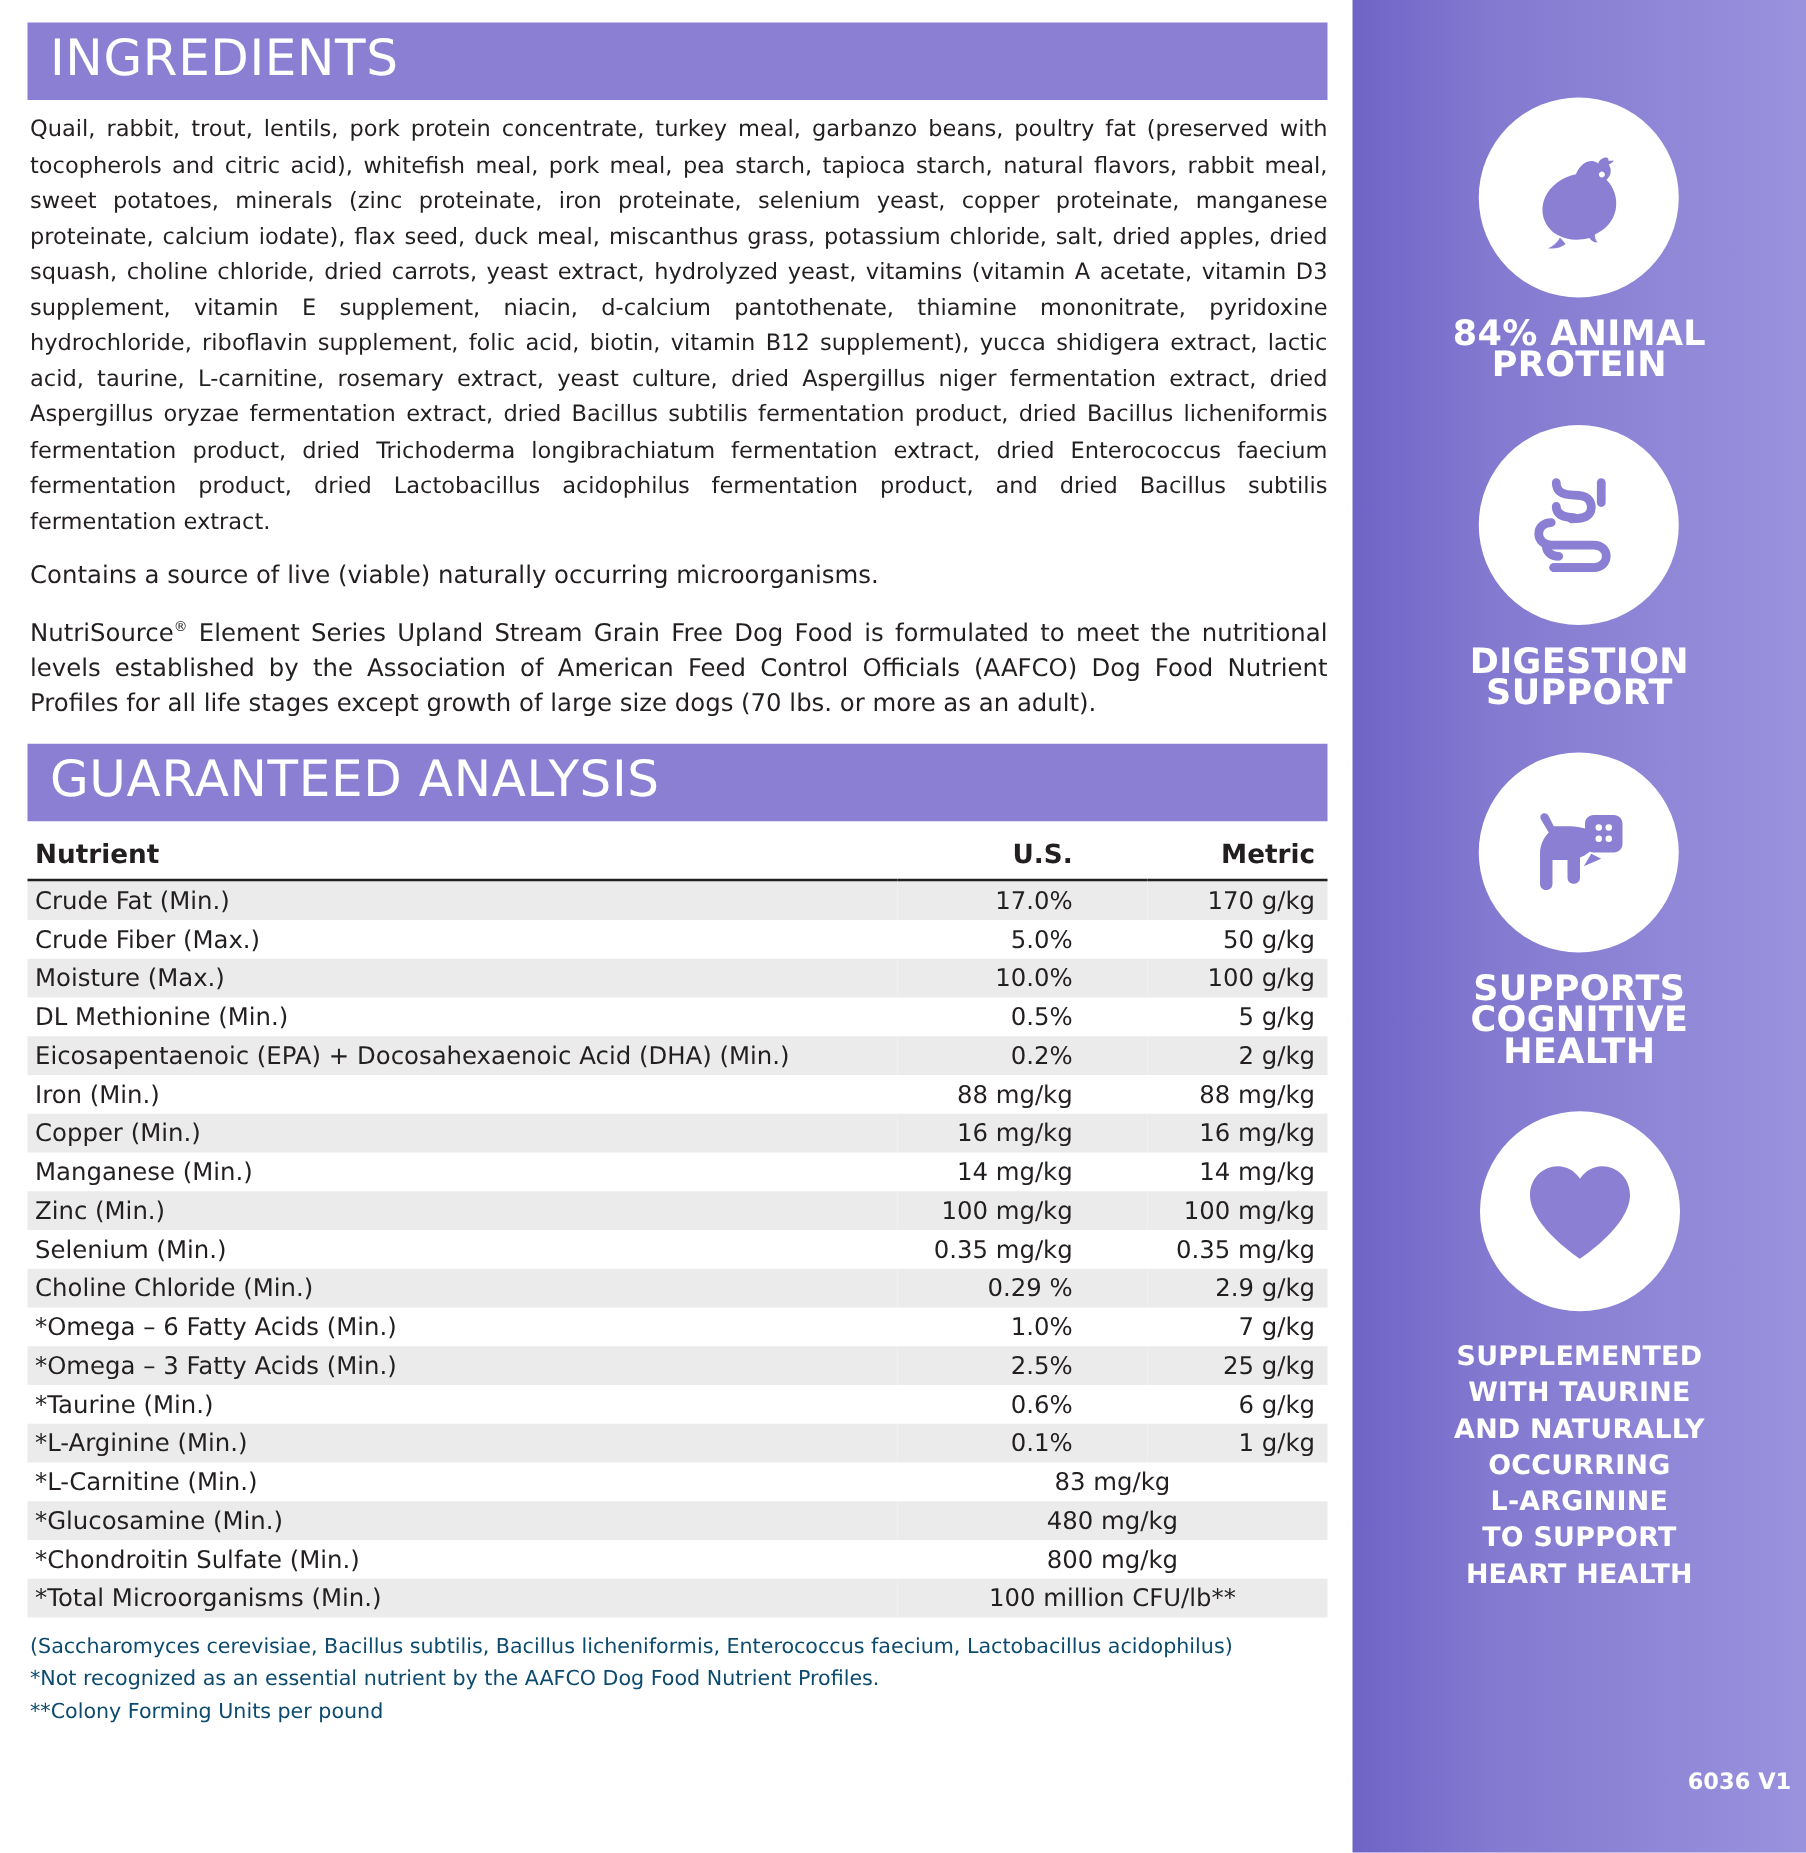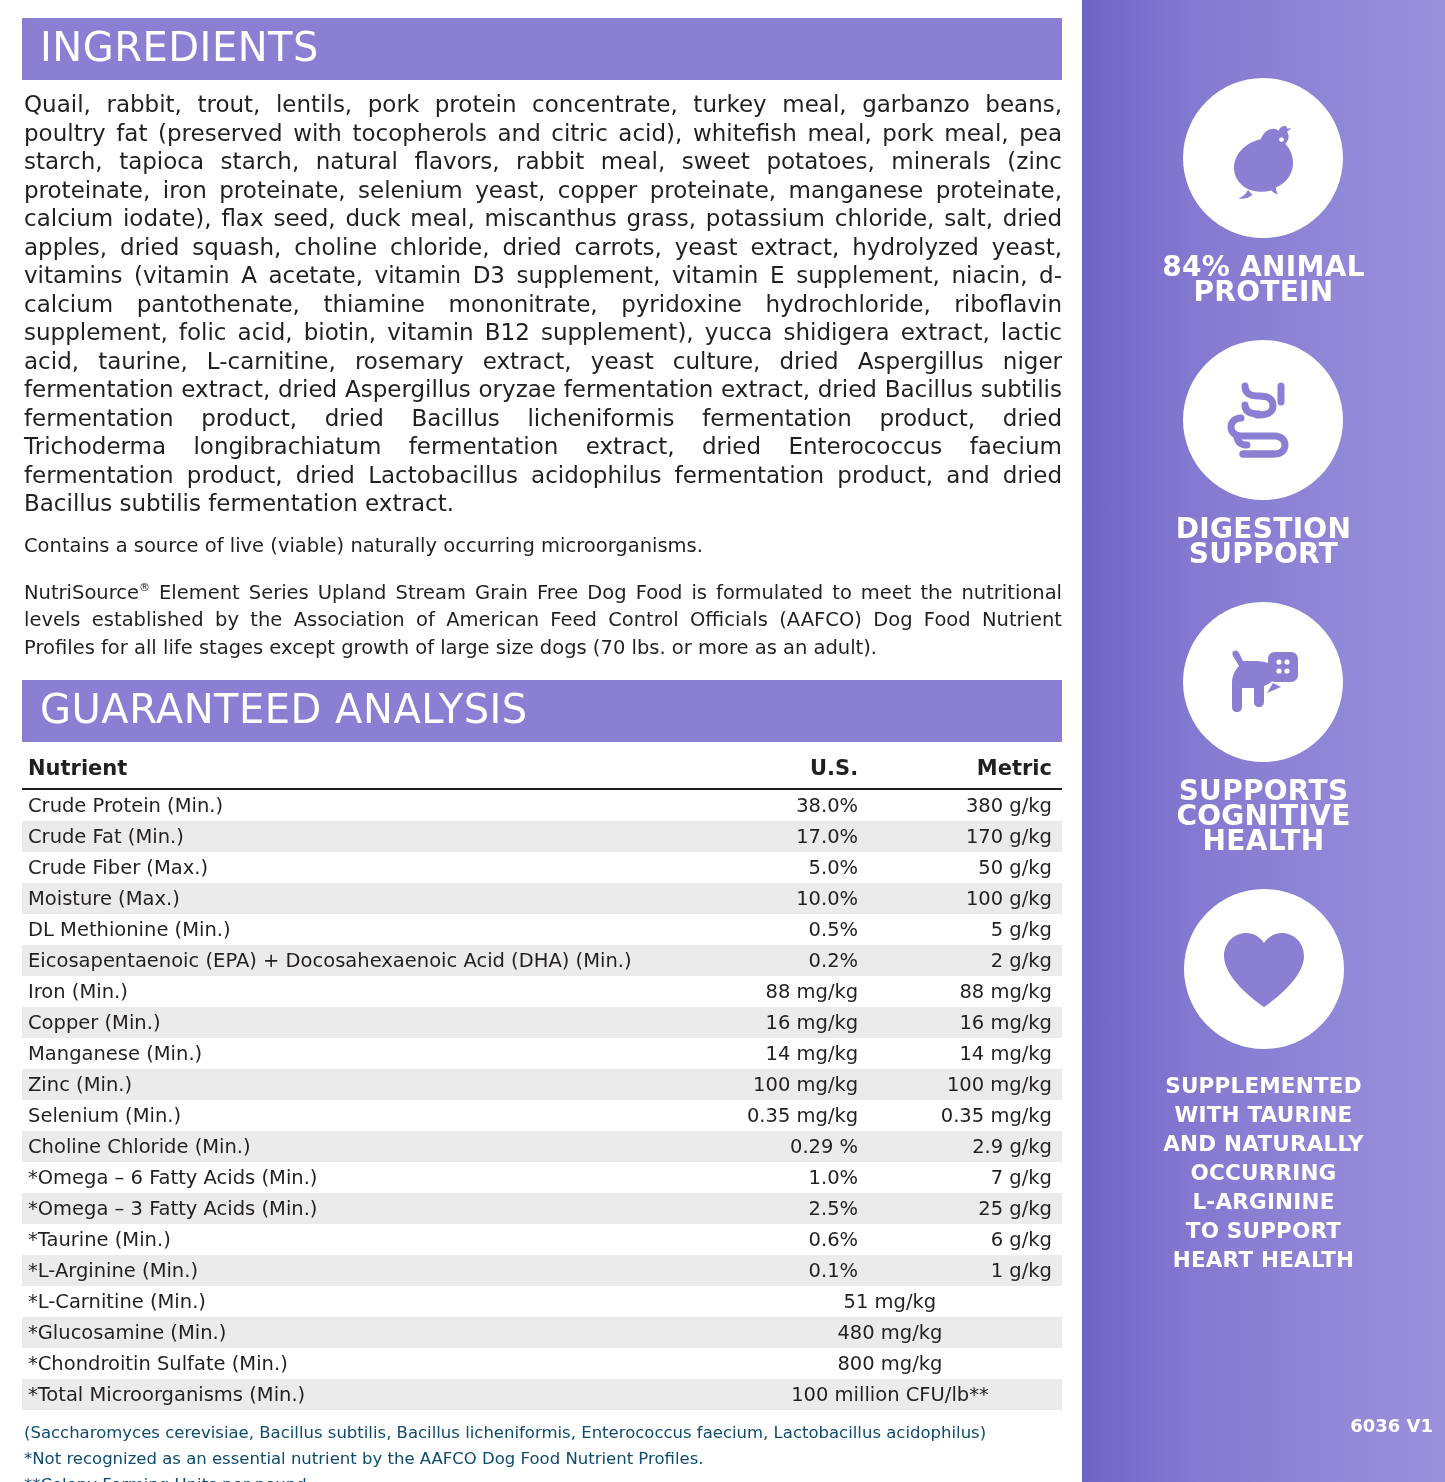--- a/index.html
+++ b/index.html
@@ -32,21 +32,21 @@
     letter-spacing: 0.5px;
     padding: 6px 0 10px 18px;
     margin-bottom: 10px;
     font-weight: 400;
     font-family: "DejaVu Sans", sans-serif;
   }
   .band.analysis {
     margin-top: 18px;
   }
   .ingredients-text {
-    font-size: 23px;
+    font-size: 18px;
     line-height: 28.5px;
     color: #231f20;
     text-align: justify;
     margin: 0 0 14px 2px;
   }
   .note {
     font-size: 19.5px;
     line-height: 28px;
     color: #231f20;
     margin: 0 0 14px 2px;
@@ -180,25 +180,20 @@
 
     <table class="ga">
       <thead>
         <tr>
           <th>Nutrient</th>
           <th class="us">U.S.</th>
           <th class="metric">Metric</th>
         </tr>
       </thead>
       <tbody>
-          <tr>
-            <td>Crude Protein (Min.)</td>
-            <td class="us">38.0%</td>
-            <td class="metric">380 g/kg</td>
-          </tr>
           <tr class="alt">
             <td>Crude Fat (Min.)</td>
             <td class="us">17.0%</td>
             <td class="metric">170 g/kg</td>
           </tr>
           <tr>
             <td>Crude Fiber (Max.)</td>
             <td class="us">5.0%</td>
             <td class="metric">50 g/kg</td>
           </tr>
@@ -262,21 +257,21 @@
             <td class="us">0.6%</td>
             <td class="metric">6 g/kg</td>
           </tr>
           <tr class="alt">
             <td>*L-Arginine (Min.)</td>
             <td class="us">0.1%</td>
             <td class="metric">1 g/kg</td>
           </tr>
           <tr>
             <td>*L-Carnitine (Min.)</td>
-            <td class="center" colspan="2">51 mg/kg</td>
+            <td class="center" colspan="2">83 mg/kg</td>
           </tr>
           <tr class="alt">
             <td>*Glucosamine (Min.)</td>
             <td class="center" colspan="2">480 mg/kg</td>
           </tr>
           <tr>
             <td>*Chondroitin Sulfate (Min.)</td>
             <td class="center" colspan="2">800 mg/kg</td>
           </tr>
           <tr class="alt">

